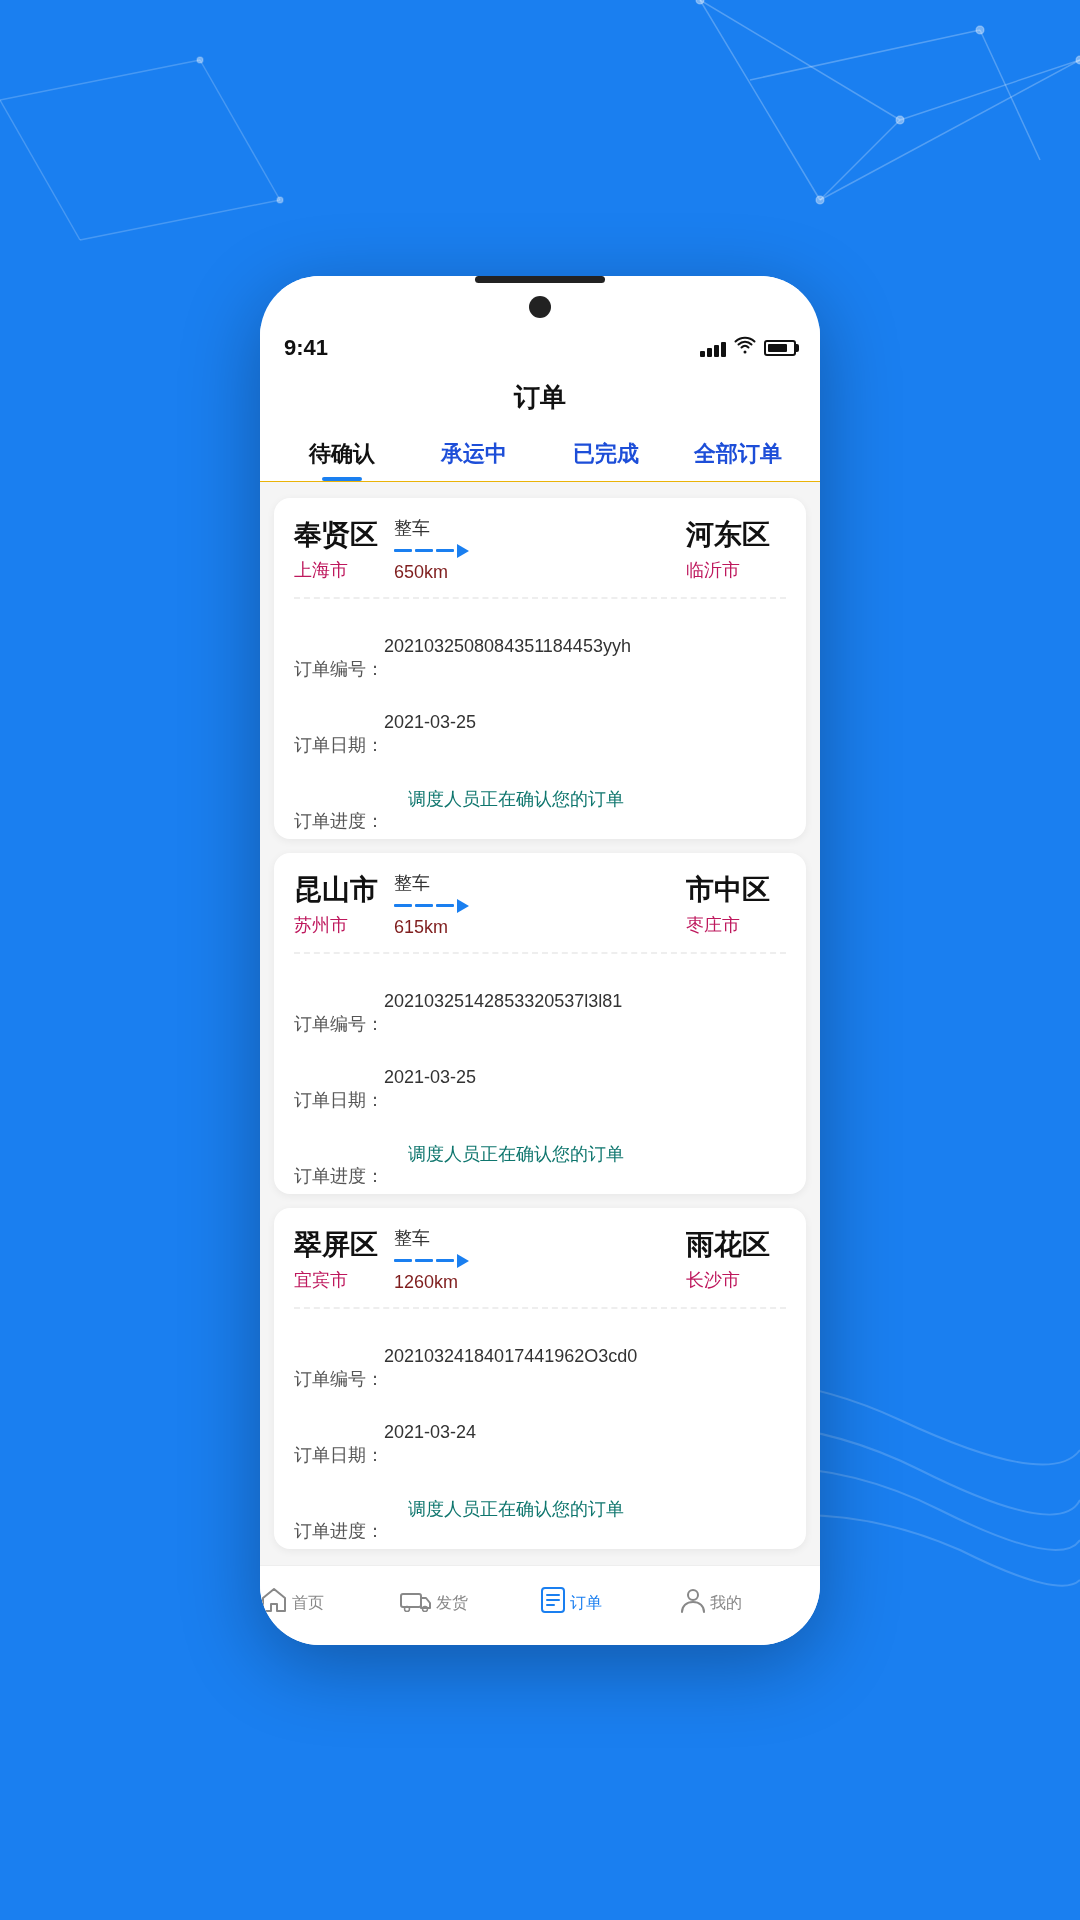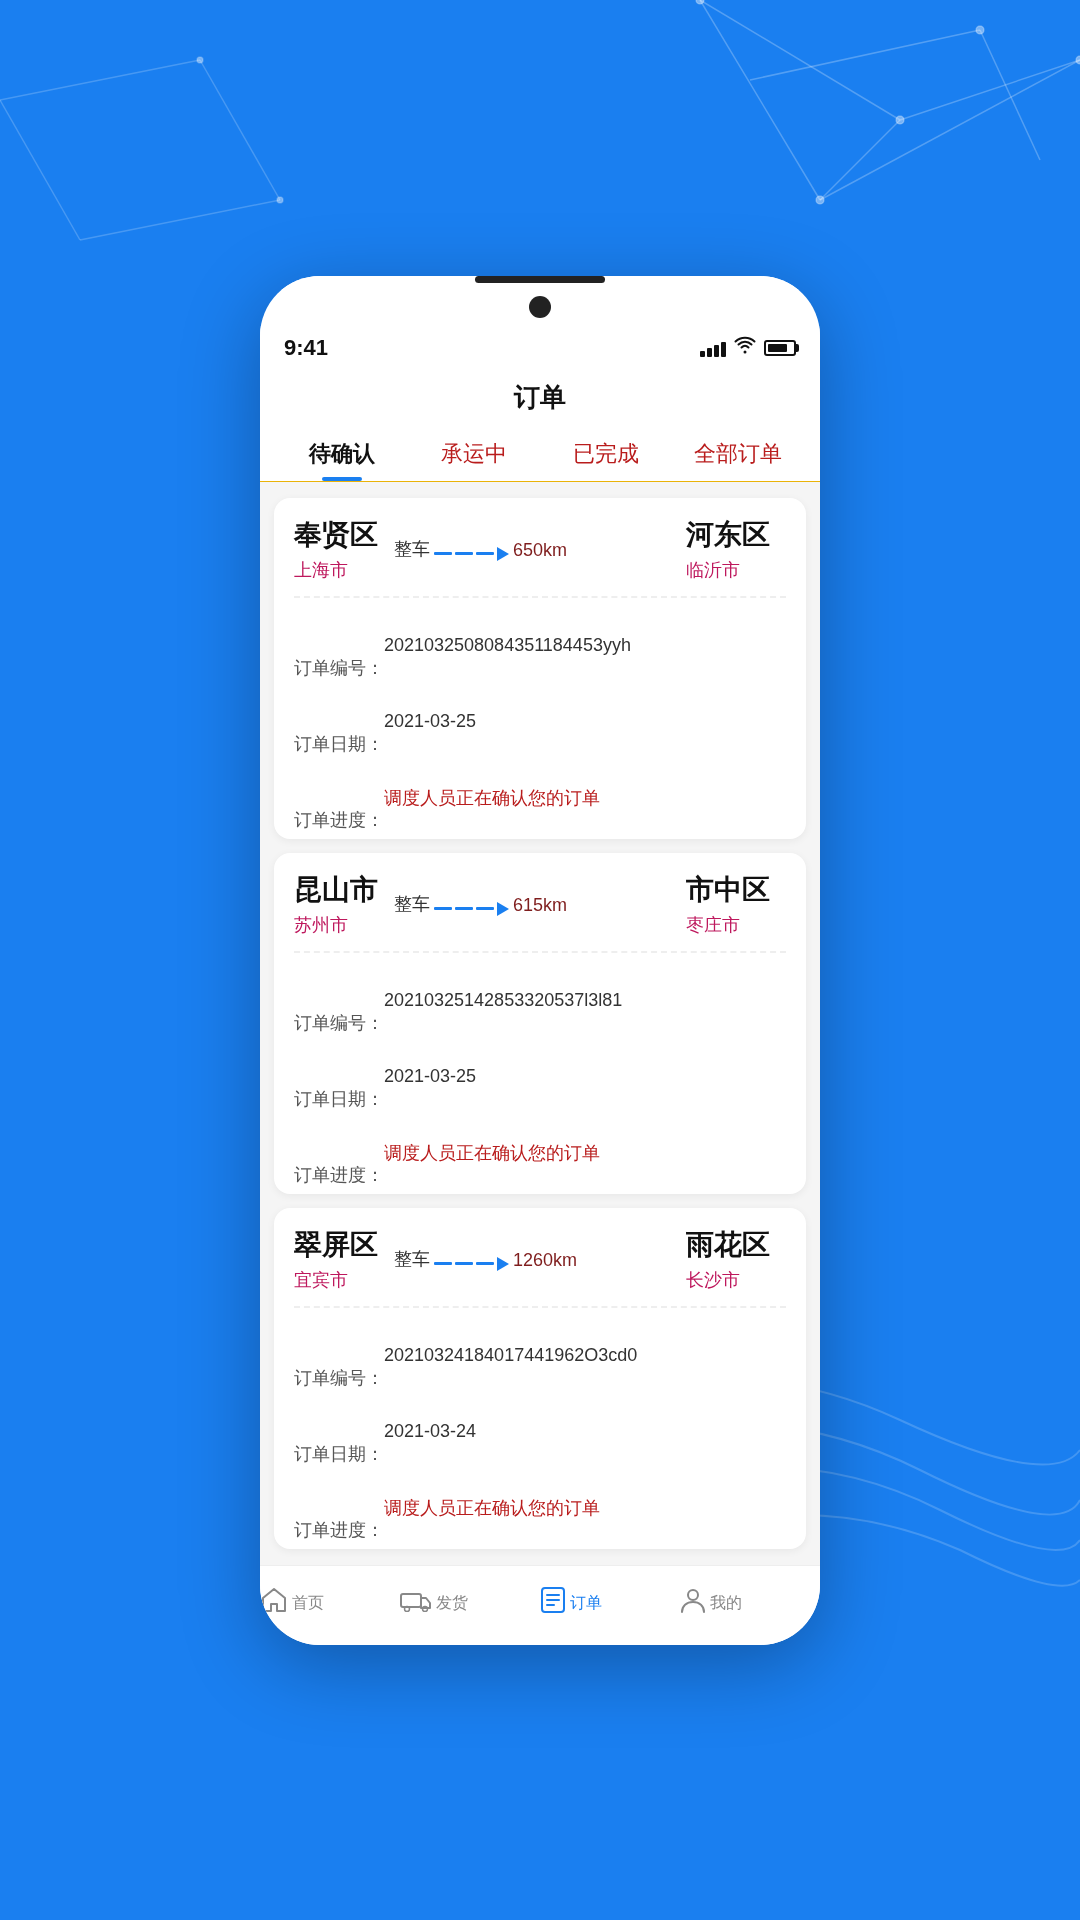--- a/index.html
+++ b/index.html
@@ -116,23 +116,24 @@
       justify-content: space-around;
       background: #fff;
       border-bottom: 1px solid #eab308;
       padding: 0 16px;
     }
     .tab-item {
       flex: 1;
       text-align: center;
       padding: 10px 0 12px;
       font-size: 22px;
-      color: #b91c1c;
+      color: #1d4ed8;
       position: relative;
       cursor: pointer;
+      font-weight: bold;
     }
     .tab-item.active {
       color: #111;
       font-weight: 600;
     }
     .tab-item.active::after {
       content: '';
       position: absolute;
       bottom: 0;
       left: 50%;
@@ -173,22 +174,22 @@
       color: #111;
     }
     .province-name {
       font-size: 18px;
       color: #be185d;
       margin-top: 4px;
     }
     .route-middle {
       flex: 1;
       display: flex;
-      flex-direction: row;
-      align-items: flex-end;
+      flex-direction: column;
+      align-items: flex-start;
       gap: 4px;
     }
     .route-type {
       font-size: 18px;
       color: #333;
     }
     .arrow-line {
       display: flex;
       align-items: center;
       gap: 3px;
@@ -229,21 +230,22 @@
     }
     .detail-label {
       color: #555;
       min-width: 90px;
       margin-top: 44px;
     }
     .detail-value {
       color: #333;
     }
     .detail-value.progress {
-      color: #b91c1c;
+      color: #0f766e;
+      margin-left: 24px;
     }
     .bottom-nav {
       background: #fff;
       border-top: 1px solid #eee;
       display: flex;
       align-items: center;
       justify-content: space-around;
       padding: 8px 0 12px;
       height: 80px;
     }

